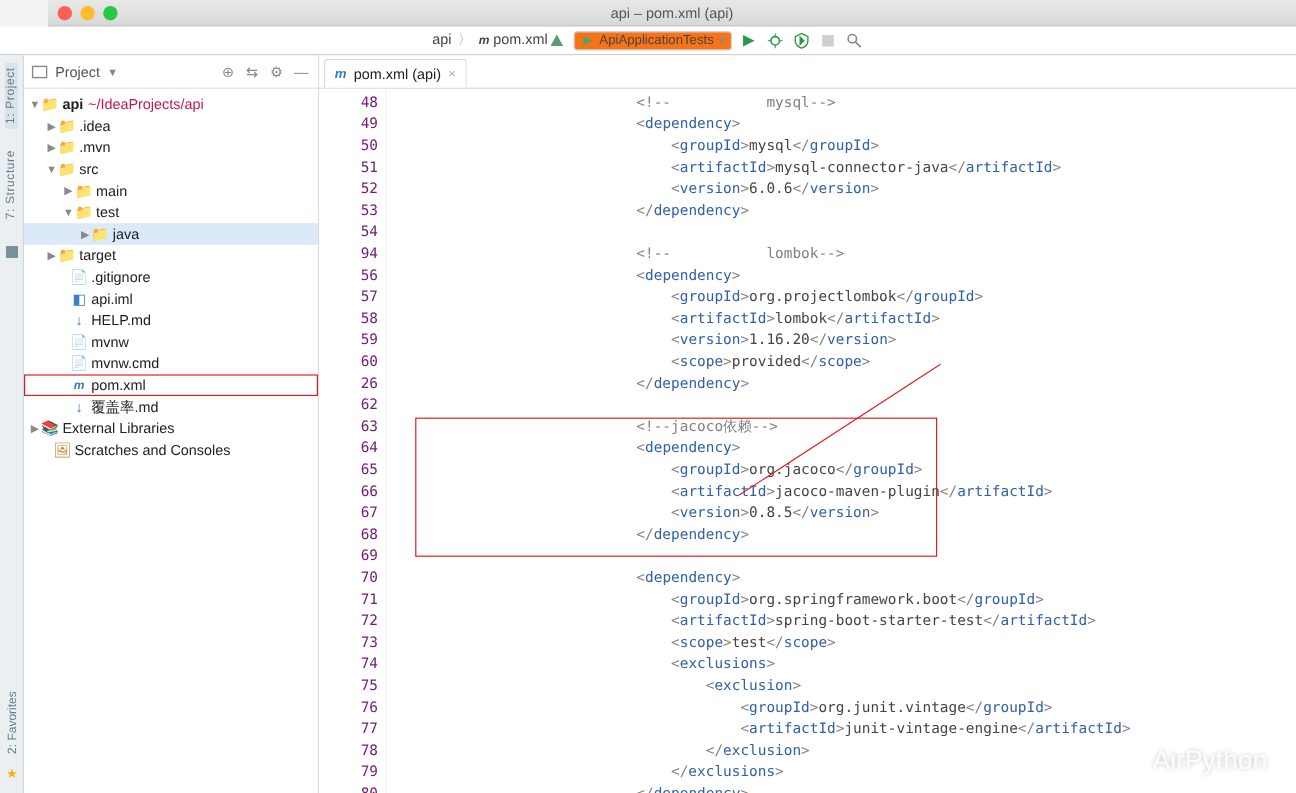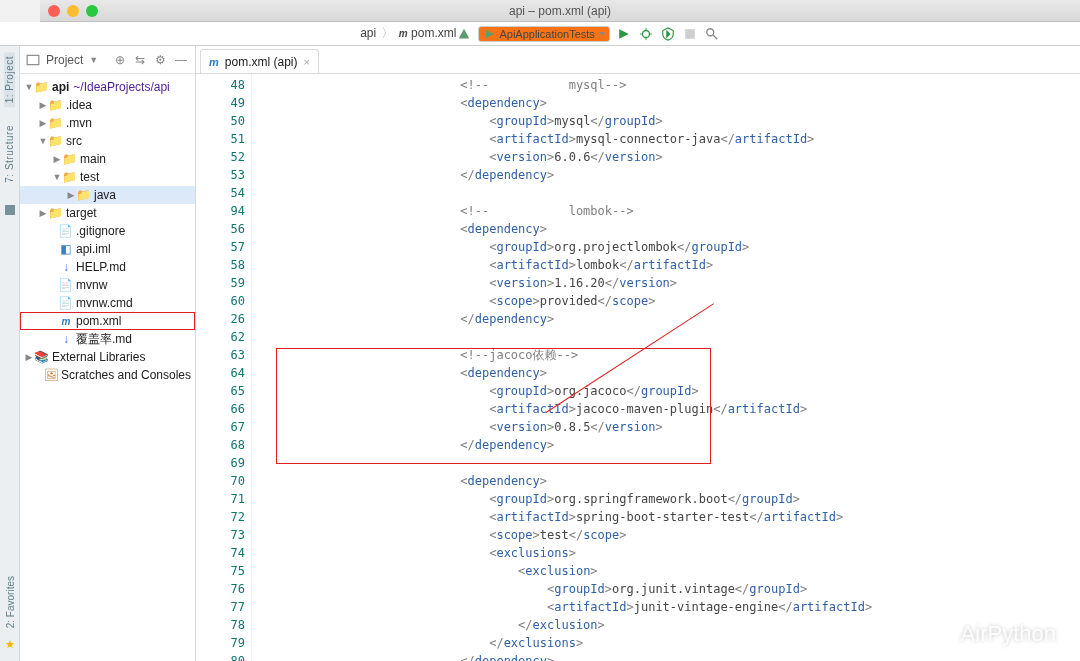--- a/index.html
+++ b/index.html
@@ -23,43 +23,43 @@
   .tb-icon { width:16px; height:16px; display:flex; align-items:center; justify-content:center; }
 
   
   .outer { flex:1; display:flex; overflow:hidden; position:relative; }
   .gutter { width:20px; background:#eceff1; border-right:1px solid #cfd8dc; display:flex; flex-direction:column; align-items:center; padding-top:6px; gap:14px; font-size:10px; color:#607d8b; }
   .gutter .glabel { writing-mode: vertical-rl; transform: rotate(180deg); letter-spacing:0.5px; cursor:pointer; padding:4px 0; }
   .gutter .glabel.active { background:#dce3e8; }
   .gutter .gsq { width:10px; height:10px; background:#78909c; }
 
   
-  .sidebar { width:176px; background:#fff; border-right:1px solid #d9d9d9; display:flex; flex-direction:column; }
+  .sidebar { width:246px; background:#fff; border-right:1px solid #d9d9d9; display:flex; flex-direction:column; }
   .sb-head { height:28px; border-bottom:1px solid #e4e4e4; display:flex; align-items:center; padding:0 6px; gap:6px; font-size:12px; color:#555; }
   .sb-head .fill { flex:1; }
   .sb-head svg,.sb-head .ic { width:14px; height:14px; color:#888; }
   .tree { flex:1; overflow:auto; font-size:12px; padding:4px 0; }
   .node { display:flex; align-items:center; height:18px; padding-right:4px; white-space:nowrap; }
   .node .arrow { width:10px; text-align:center; color:#888; font-size:9px; }
   .node .ic { width:16px; display:inline-flex; justify-content:center; margin-right:2px; }
   .node.sel { background:#dce9f8; }
   .node.hl { outline:1px solid #e02020; outline-offset:-1px; }
-  .dim { color:#4c1d95; margin-left:4px; }
+  .dim { color:#be185d; margin-left:4px; }
   .fld { color:#616161; } .fld.blue { color:#326795; }
   .fld.orange { color:#c77f32; }
 
   
   .editor { flex:1; display:flex; flex-direction:column; background:#fff; position:relative; }
   .tabs { height:28px; border-bottom:1px solid #d9d9d9; display:flex; align-items:flex-end; padding-left:4px; }
   .tab { height:24px; border:1px solid #d9d9d9; border-bottom:none; background:#fff; display:flex; align-items:center; gap:6px; padding:0 8px; font-size:12px; border-radius:3px 3px 0 0; }
   .tab .m { color:#2e7fbf; font-weight:bold; font-style:italic; font-size:11px; }
   .tab .x { color:#aaa; font-size:11px; }
 
   .code-wrap { flex:1; display:flex; overflow:hidden; position:relative; }
-  .gutter-nums { width:56px; text-align:right; padding:2px 6px 2px 0; background:#fff; color:#0f766e; font-family: Menlo, Consolas, monospace; font-size:12px; line-height:18px; user-select:none; border-right:1px solid #f2f2f2; }
+  .gutter-nums { width:56px; text-align:right; padding:2px 6px 2px 0; background:#fff; color:#701a75; font-family: Menlo, Consolas, monospace; font-size:12px; line-height:18px; user-select:none; border-right:1px solid #f2f2f2; }
   .ln { height:18px; position:relative; }
   .code { flex:1; padding:2px 0 2px 6px; font-family: Menlo, Consolas, monospace; font-size:12px; line-height:18px; white-space:pre; overflow:hidden; color:#444; }
   .code .row { height:18px; }
   .t  { color:#3060a8; } 
   .g  { color:#808080; } 
   .c  { color:#808080; font-style:normal; } 
 
   
   .annotation-box { position:absolute; border:1.5px solid #e02020; pointer-events:none; }
   .annotation-text { position:absolute; color:#e02020; font-size:24px; font-family: "STKaiti","KaiTi","SimSun",serif; pointer-events:none; font-weight:500; }

